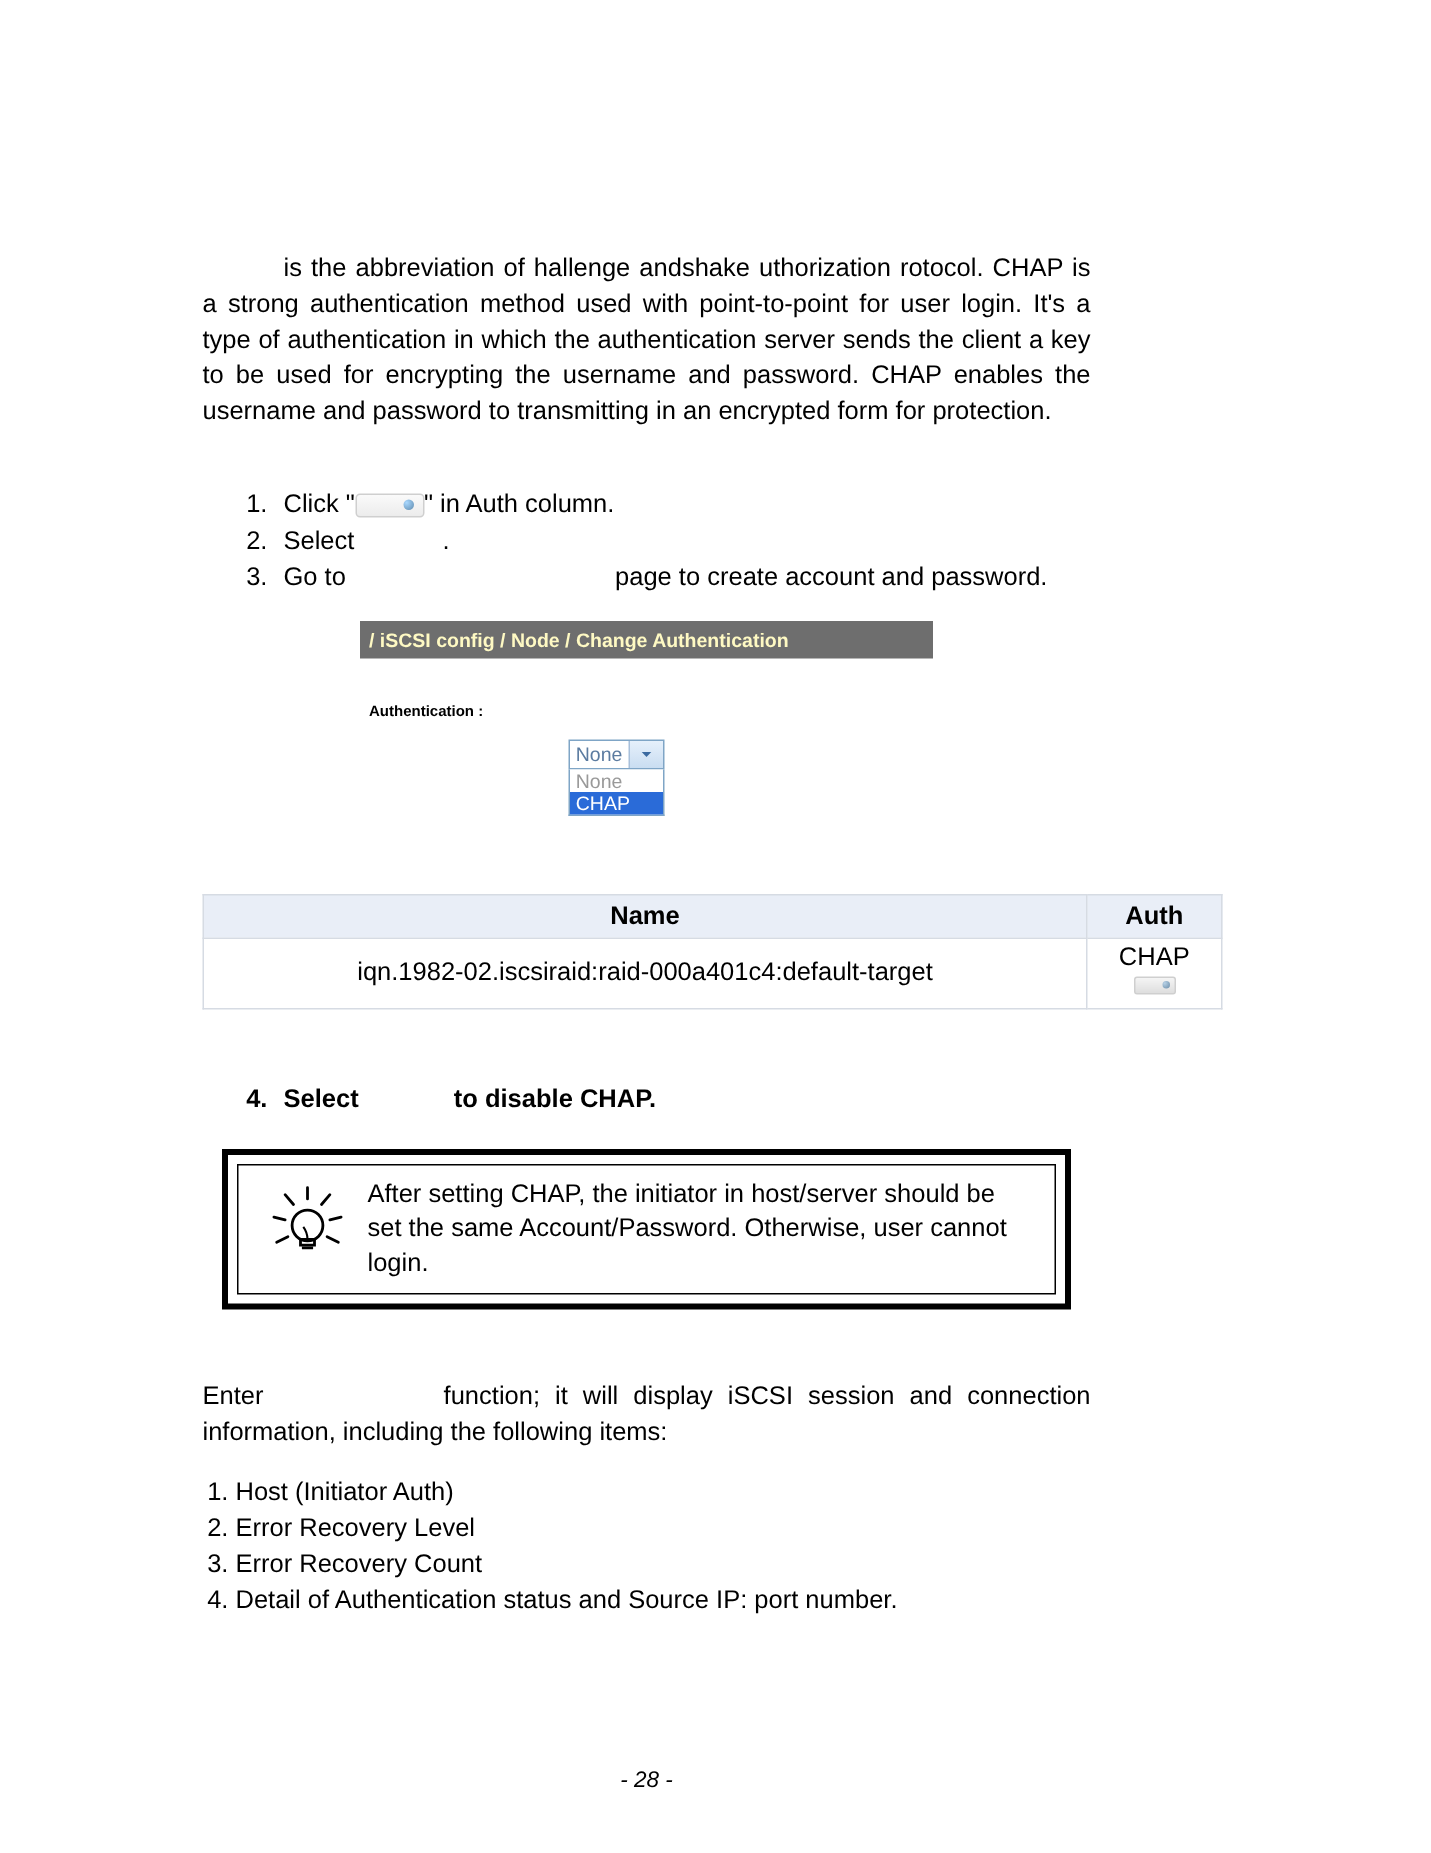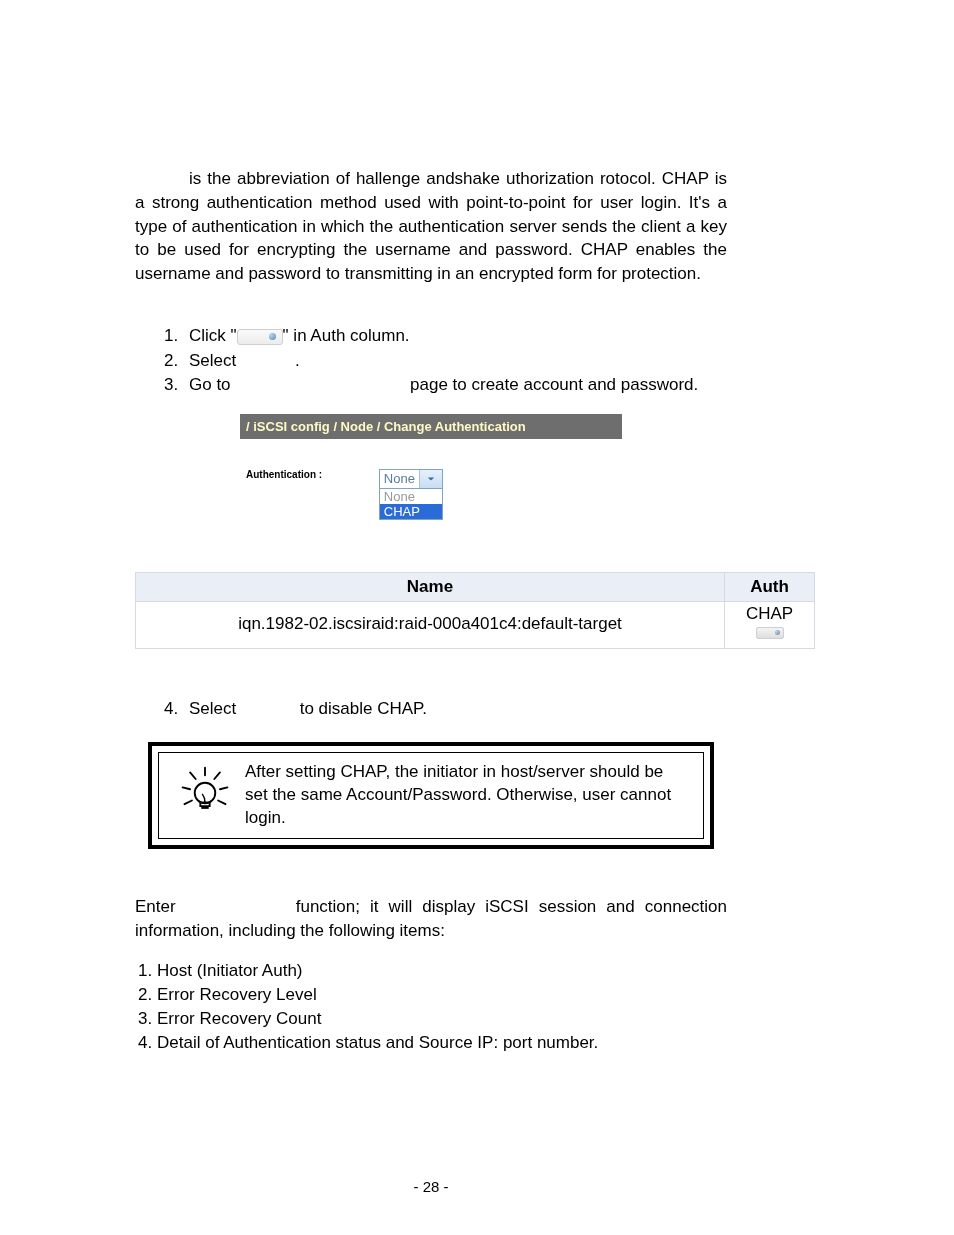--- a/index.html
+++ b/index.html
@@ -68,20 +68,21 @@
   .auth-label {
     font-weight: bold;
     font-size: 10px;
     display: inline-block;
     vertical-align: top;
   }
   .dropdown-stack {
     display: inline-block;
     margin-left: 52px;
     vertical-align: top;
+    margin-top: 24px;
   }
   .dd-closed {
     width: 62px;
     border: 1px solid #7fa5c6;
     background: #fff;
     font-size: 13px;
     color: #5b7ba0;
     display: flex;
     align-items: center;
     justify-content: space-between;
@@ -149,20 +150,21 @@
     position: absolute;
     right: 3px; top: 2px;
     width: 5px; height: 5px;
     border-radius: 50%;
     background: radial-gradient(circle at 30% 30%, #b7d1e6, #6a8ba7);
   }
 
   ol.steps4 {
     margin: 48px 0 20px 48px;
     padding: 0;
+    font-weight: bold;
   }
   ol.steps4 li {
     line-height: 1.45;
     padding-left: 6px;
   }
 
   .tip-box {
     border: 4px solid #000;
     padding: 6px;
     margin: 13px;
@@ -198,20 +200,21 @@
     padding-left: 0px;
   }
 
   .page-num {
     position: absolute;
     bottom: 40px;
     left: 0;
     width: 100%;
     text-align: center;
     font-size: 15px;
+    font-style: italic;
   }
 </style>
 </head>
 <body>
 
 <div class="page">
 
   <p class="intro">
     <span style="margin-left:54px;"></span><span> is the abbreviation of  hallenge  andshake  uthorization  rotocol. CHAP is a strong authentication method used with point-to-point for user login. It's a type of authentication in which the authentication server sends the client a key to be used for encrypting the username and password. CHAP enables the username and password to transmitting in an encrypted form for protection.</span>
   </p>

